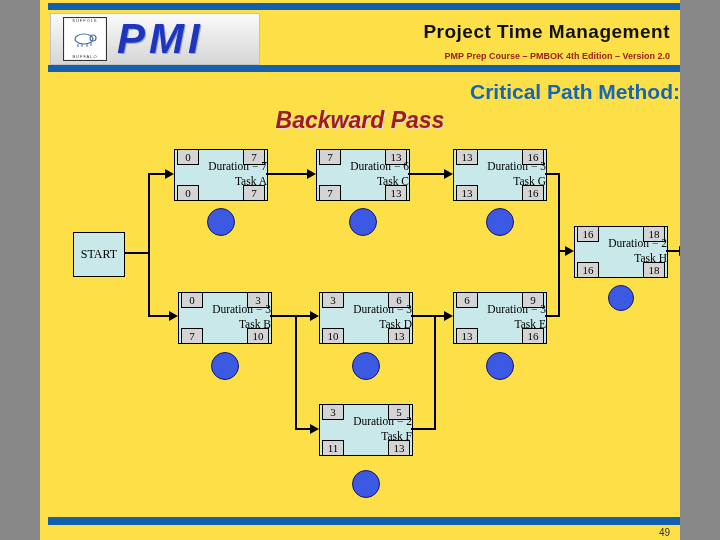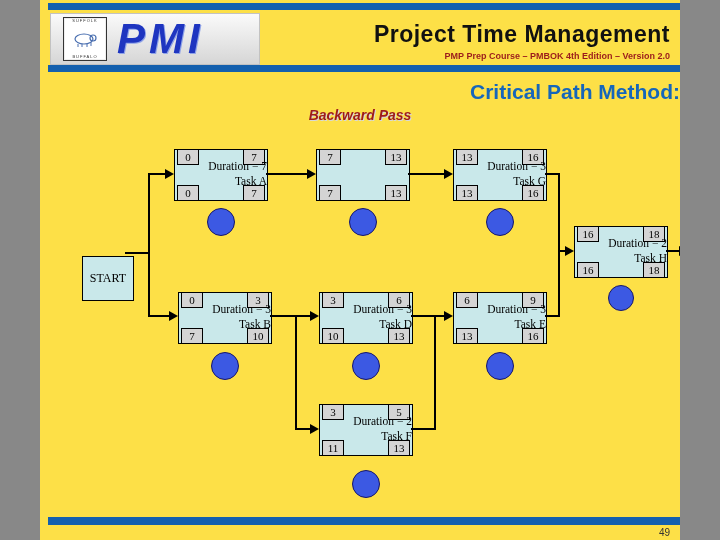--- a/index.html
+++ b/index.html
@@ -13,44 +13,44 @@
   #logo{position:absolute;left:10px;top:13px;width:208px;height:50px;
         background:linear-gradient(#fafafa,#d6d6d6);border:1px solid #c2c2c2;
         display:flex;align-items:center;}
   #seal{position:relative;width:42px;height:42px;margin-left:12px;background:#fff;
         border:1px solid #333;box-shadow:0 0 0 1px #eee inset;
         display:flex;flex-direction:column;justify-content:space-between;align-items:center;}
   .seal-txt{font-size:4px;letter-spacing:1px;color:#333;line-height:6px;}
   #pmi{font-size:42px;font-weight:bold;font-style:italic;color:#1e35c0;
        letter-spacing:4px;margin-left:10px;line-height:46px;
        text-shadow:1px 1px 0 #8fa3e8;}
-  #title{position:absolute;right:10px;top:21px;font-size:23px;font-weight:bold;color:#111;
+  #title{position:absolute;right:10px;top:21px;font-size:19px;font-weight:bold;color:#111;
          letter-spacing:0.5px;}
   #subtitle{position:absolute;right:10px;top:51px;font-size:9px;font-weight:bold;color:#9b1c1c;}
 
   
   #h1{position:absolute;left:0;top:80px;width:100%;text-align:right;
       font-size:21px;font-weight:bold;color:#1566bb;}
   #h2{position:absolute;left:0;top:107px;width:100%;text-align:center;
-      font-size:14px;font-weight:bold;font-style:italic;color:#9e1b1b;
+      font-size:23px;font-weight:bold;font-style:italic;color:#9e1b1b;
       text-shadow:1px 1px 0 #d8d8d8;}
 
   
   .task{position:absolute;width:92px;height:50px;background:#c9e8ea;border:1px solid #000;
         font-family:"Liberation Serif",serif;}
   .cell{position:absolute;width:20px;height:14px;background:#d4d4d4;border:1px solid #000;
         font-size:11px;line-height:14px;text-align:center;color:#000;}
   .tl{left:2px;top:-1px;} .tr{right:2px;top:-1px;}
   .bl{left:2px;bottom:-1px;} .br{right:2px;bottom:-1px;}
   .tmid{position:absolute;left:0;top:9px;width:100%;text-align:right;
         font-size:11.5px;color:#000;line-height:15px;}
   .endpoint{position:absolute;background:#c9e8ea;border:1px solid #000;
             font-family:"Liberation Serif",serif;font-size:12px;color:#000;
             display:flex;align-items:center;justify-content:center;}
-  #start-box{left:42px;top:232px;width:50px;height:43px;margin-top:24px;}
+  #start-box{left:33px;top:232px;width:50px;height:43px;}
   #finish-box{left:670px;top:233px;width:50px;height:37px;}
   .dot{position:absolute;width:26px;height:26px;border-radius:50%;
        background:#3c59e3;border:1px solid #16166b;}
   .lh{position:absolute;height:2px;background:#000;}
   .lv{position:absolute;width:2px;background:#000;}
   .arr{position:absolute;width:0;height:0;border-top:5px solid transparent;
        border-bottom:5px solid transparent;border-left:9px solid #000;}
 
   
   #bar-bottom{position:absolute;left:8px;top:517px;width:704px;height:8px;background:#1460ae;}
@@ -91,20 +91,22 @@
     <div class="cell bl">0</div>
     <div class="cell br">7</div>
     <div class="tmid"><span>Duration = 7</span><br>
       <span>Task A</span></div>
   </div>
   <div class="task" style="left:276px;top:149px">
     <div class="cell tl">7</div>
     <div class="cell tr">13</div>
     <div class="cell bl">7</div>
     <div class="cell br">13</div>
+    <div class="tmid"><span>Duration = 6</span><br>
+      <span>Task C</span></div>
   </div>
   <div class="task" style="left:413px;top:149px">
     <div class="cell tl">13</div>
     <div class="cell tr">16</div>
     <div class="cell bl">13</div>
     <div class="cell br">16</div>
     <div class="tmid"><span>Duration = 3</span><br>
       <span>Task G</span></div>
   </div>
   <div class="task" style="left:534px;top:226px">

